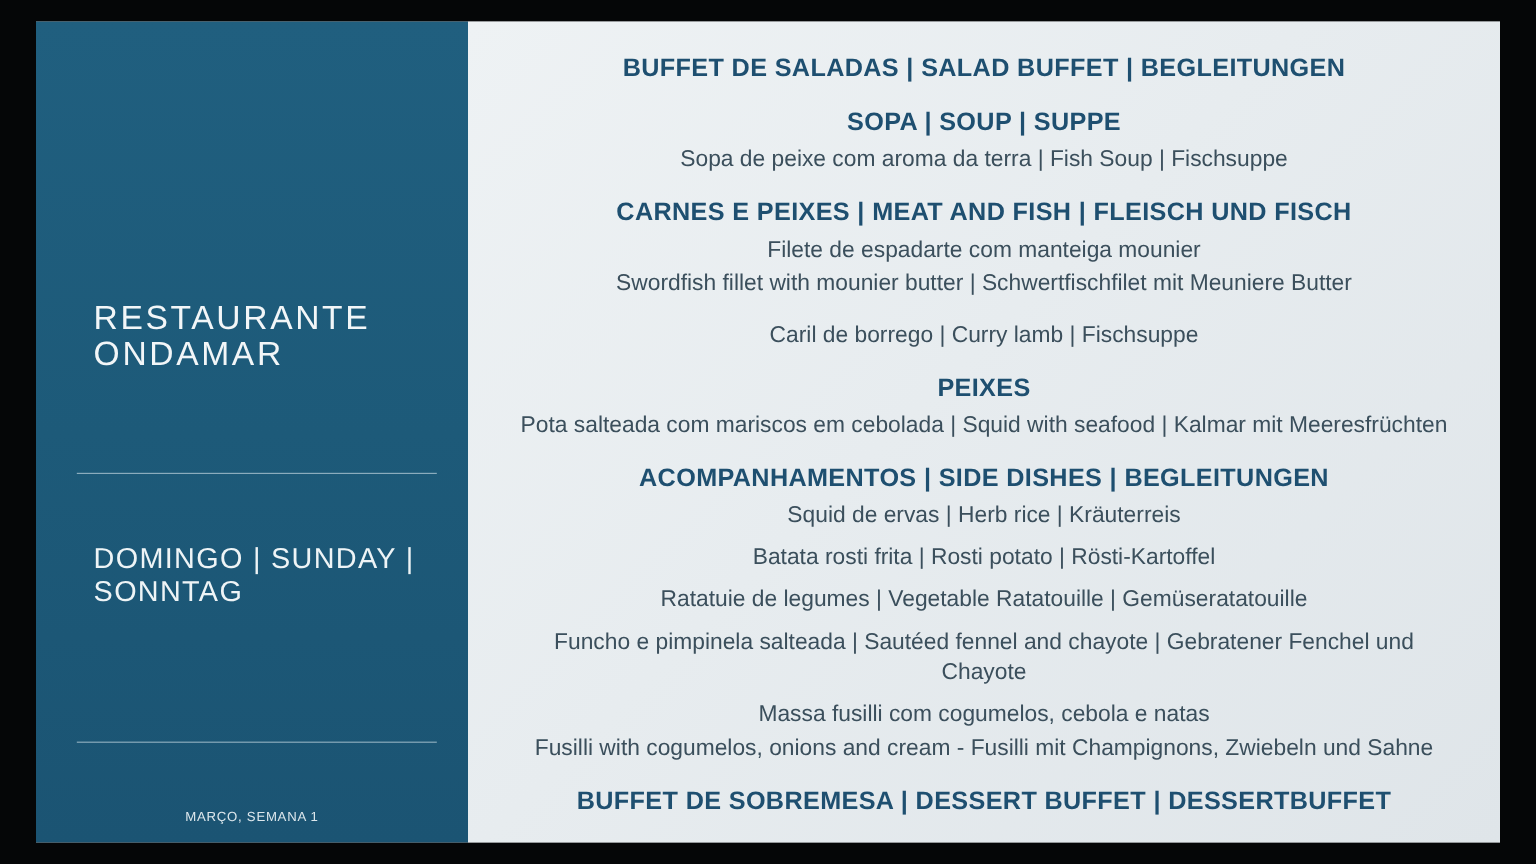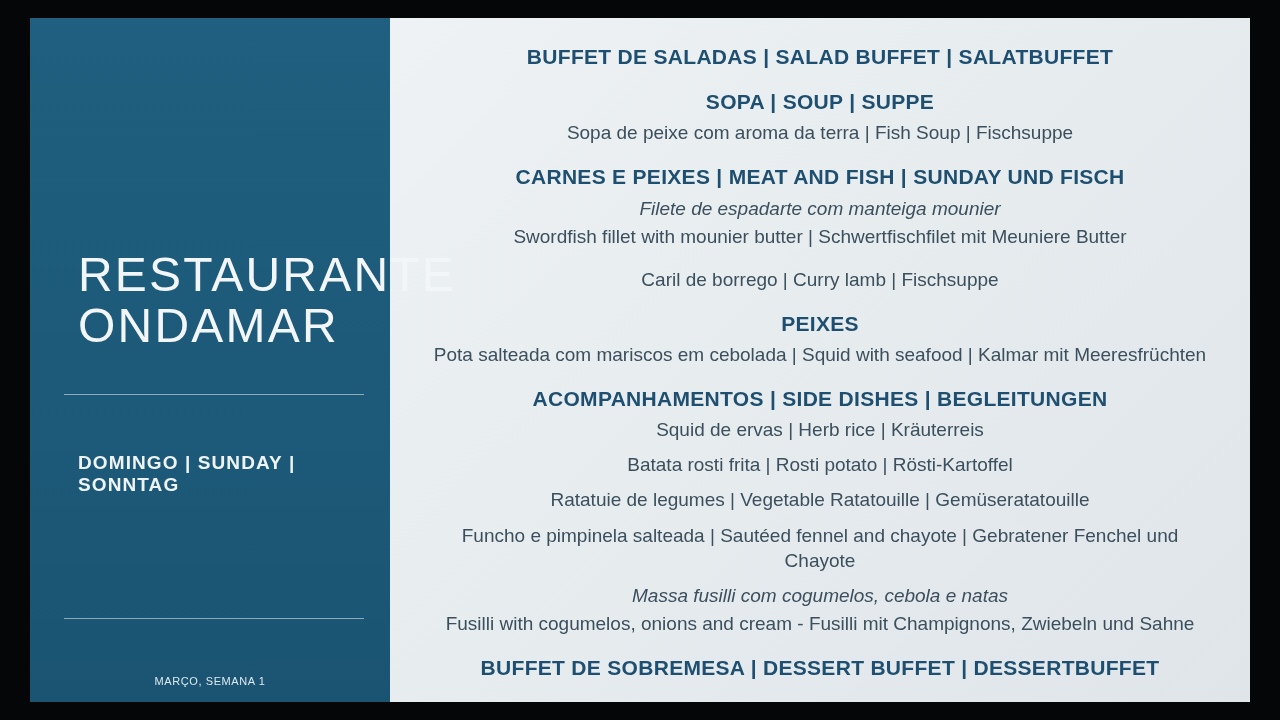--- a/index.html
+++ b/index.html
@@ -49,43 +49,43 @@
   #restaurant-name {
     position: absolute;
     top: 232px;
     left: 0;
     right: 0;
     text-align: left;
     padding-left: 48px;
     line-height: 1.06;
     letter-spacing: 2.2px;
     font-weight: 400;
-    font-size: 48px;
+    font-size: 28px;
     color: #f2f6f8;
   }
   #restaurant-name .line2 { display: block; }
 
   .divider {
     position: absolute;
     left: 34px;
     right: 26px;
     height: 1px;
     background: rgba(230,240,245,0.55);
   }
   #divider-top { top: 376px; }
   #divider-bottom { top: 600px; }
 
   #day-label {
     position: absolute;
     top: 434px;
     left: 48px;
     right: 24px;
-    font-size: 19px;
+    font-size: 24px;
     letter-spacing: 1.1px;
-    font-weight: 700;
+    font-weight: 400;
     color: #eef4f6;
   }
 
   #week-label {
     position: absolute;
     top: 617px;
     left: 0;
     right: 0;
     text-align: center;
     font-size: 11px;
@@ -118,21 +118,21 @@
   }
 
   .dish {
     color: #3b4f5c;
     font-size: 19px;
     line-height: 1.32;
     margin: 0 0 2px 0;
     font-weight: 400;
   }
 
-  .dish.two-line { margin-bottom: 3px; font-style: italic; }
+  .dish.two-line { margin-bottom: 3px; }
 
   .gap-sm { height: 8px; }
   .gap-md { height: 14px; }
   .gap-lg { height: 17px; }
 </style>
 </head>
 <body>
 
 <div id="screen-frame">
   <div id="menu-board">
@@ -144,32 +144,32 @@
       </div>
       <div class="divider" id="divider-top"></div>
       <div id="day-label">DOMINGO | SUNDAY | SONNTAG</div>
       <div class="divider" id="divider-bottom"></div>
       <div id="week-label">MARÇO, SEMANA 1</div>
     </div>
 
     <div id="menu-panel">
 
       <div class="section">
-        <p class="section-title">BUFFET DE SALADAS | SALAD BUFFET | SALATBUFFET</p>
+        <p class="section-title">BUFFET DE SALADAS | SALAD BUFFET | BEGLEITUNGEN</p>
       </div>
       <div class="gap-md"></div>
 
       <div class="section">
         <p class="section-title">SOPA | SOUP | SUPPE</p>
         <p class="dish">Sopa de peixe com aroma da terra | Fish Soup | Fischsuppe</p>
       </div>
       <div class="gap-lg"></div>
 
       <div class="section">
-        <p class="section-title">CARNES E PEIXES | MEAT AND FISH | SUNDAY UND FISCH</p>
+        <p class="section-title">CARNES E PEIXES | MEAT AND FISH | FLEISCH UND FISCH</p>
         <p class="dish two-line">Filete de espadarte com manteiga mounier</p>
         <p class="dish">Swordfish fillet with mounier butter | Schwertfischfilet mit Meuniere Butter</p>
         <div class="gap-sm"></div>
         <div class="gap-sm"></div>
         <p class="dish">Caril de borrego | Curry lamb | Fischsuppe</p>
       </div>
       <div class="gap-lg"></div>
 
       <div class="section">
         <p class="section-title">PEIXES</p>

